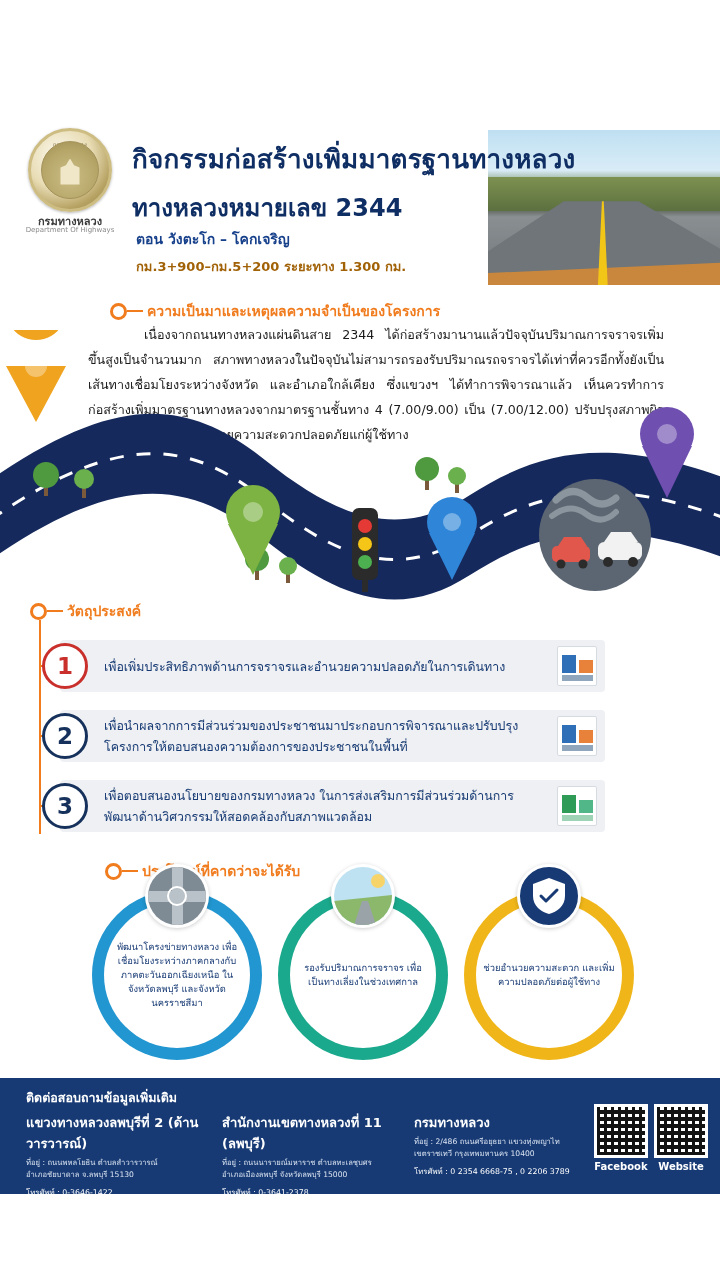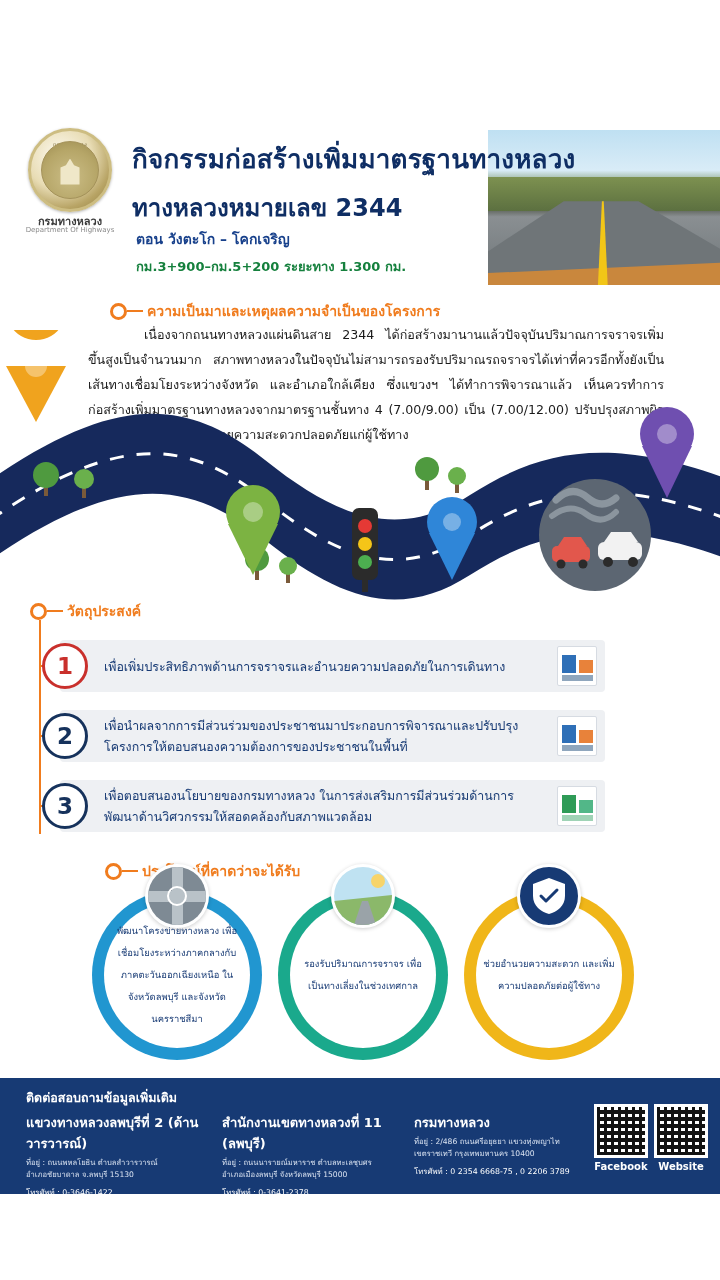--- a/index.html
+++ b/index.html
@@ -92,21 +92,21 @@
   .hdr-title2 {
     position: absolute; left: 132px; top: 188px;
     font-size: 24px; font-weight: bold; color: #0f2e64;
   }
   .hdr-sub1 {
     position: absolute; left: 136px; top: 228px;
     font-size: 14px; color: #17408b; font-weight: bold;
   }
   .hdr-sub2 {
     position: absolute; left: 136px; top: 256px;
-    font-size: 13px; color: #15803d; font-weight: bold;
+    font-size: 13px; color: #a16207; font-weight: bold;
   }
 
   
   .sec-head { position: absolute; display: flex; align-items: center; gap: 0; }
   .sec-dot {
     width: 17px; height: 17px; border-radius: 50%;
     border: 3px solid #f07c1e; background: #ffffff;
   }
   .sec-line { width: 16px; height: 2px; background: #f07c1e; }
   .sec-label { font-size: 14px; color: #f07c1e; font-weight: bold; margin-left: 4px; }
@@ -169,21 +169,21 @@
     border-radius: 50%;
   }
   .ben .inner {
     position: absolute; left: 12px; top: 12px; width: 146px; height: 146px;
     border-radius: 50%; background: #ffffff;
     display: flex; align-items: center; justify-content: center;
     text-align: center;
   }
   .ben .inner span {
     display: block; width: 132px;
-    font-size: 9.4px; line-height: 22px; color: #173a74;
+    font-size: 9.4px; line-height: 14px; color: #173a74;
   }
   .ben .badge {
     position: absolute; left: 50%; top: -26px; transform: translateX(-50%);
     width: 64px; height: 64px; border-radius: 50%;
     background: #ffffff; border: 3px solid #ffffff;
     box-shadow: 0 1px 4px rgba(0,0,0,.2);
     overflow: hidden;
     display: flex; align-items: center; justify-content: center;
   }
 

